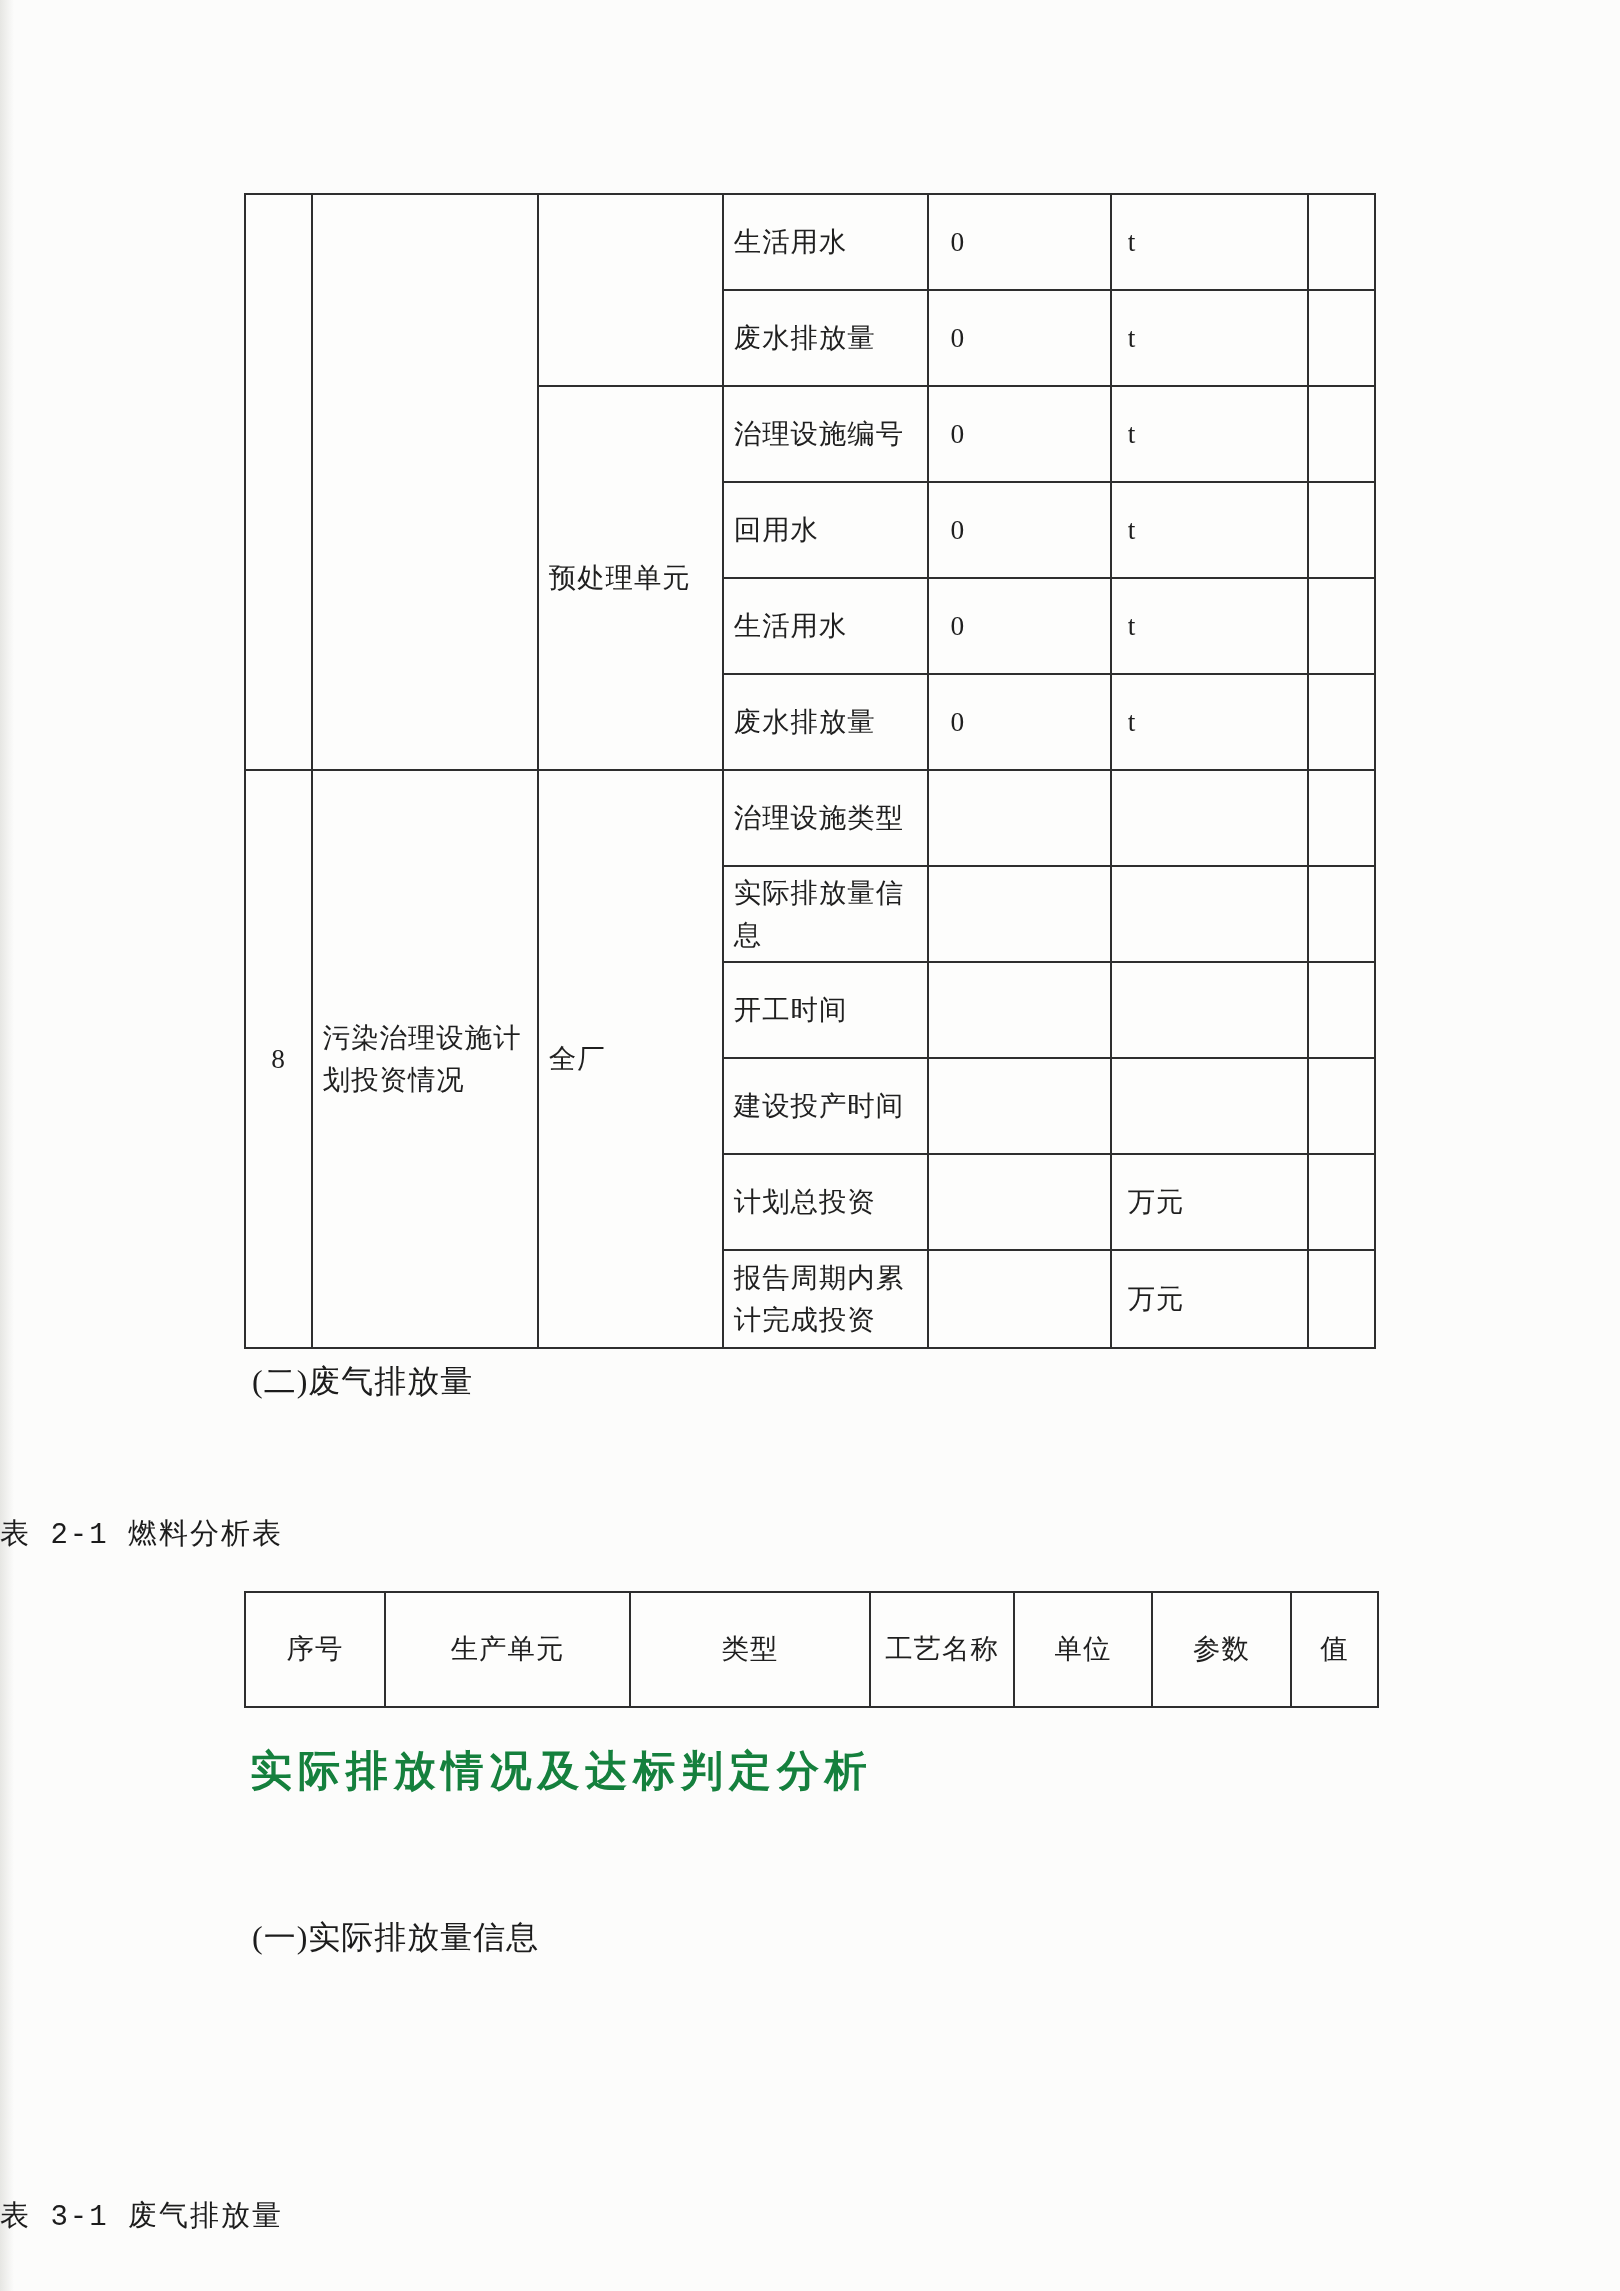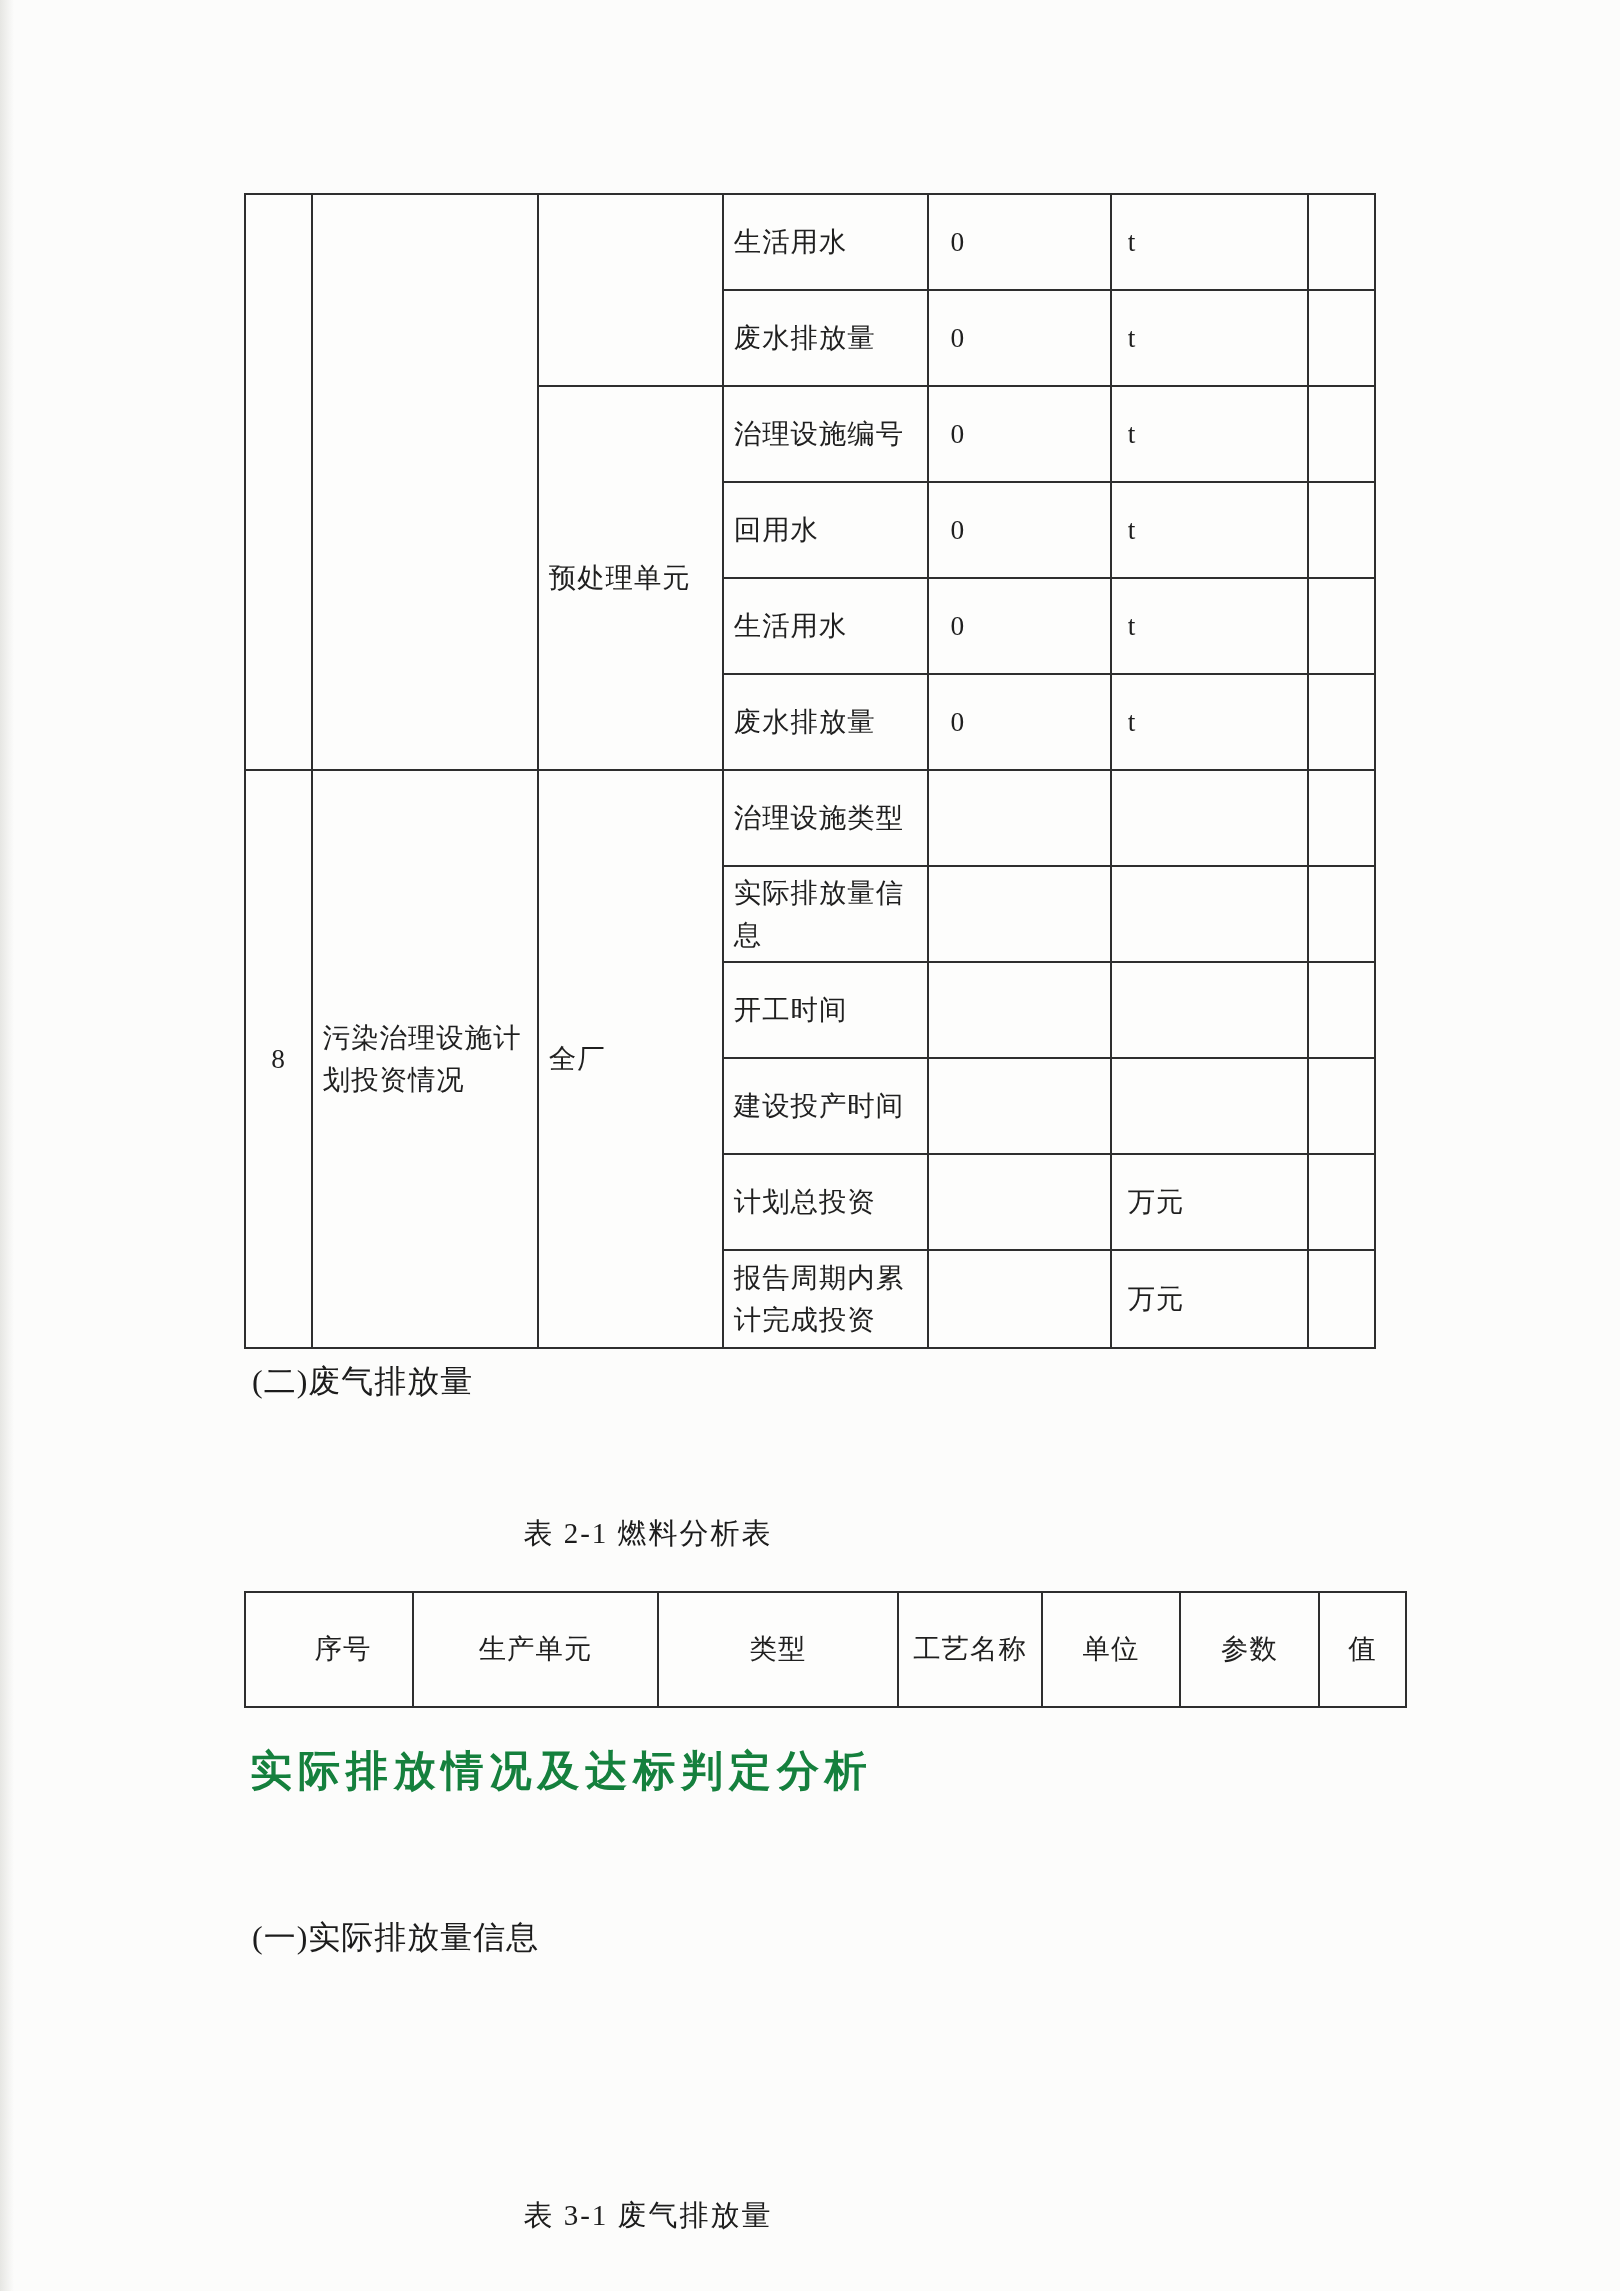--- a/index.html
+++ b/index.html
@@ -42,33 +42,33 @@
   .cell.row6{border-bottom-width:2.9px;}
   .cell.row12{border-bottom:none;}
   
   .t2{
     position:absolute;left:244px;top:1591px;
     display:grid;
     grid-template-columns:140px 245px 240px 144px 138px 139px 85px;
     grid-template-rows:113px;
     border:2.9px solid #2e2e2e;
     background:#fdfdfc;
-    padding-left:28px;
   }
   .t2 .cell{border-bottom:none;justify-content:center;padding:0 3.9px;}
   
   .h-sub{
     position:absolute;left:252px;
     font-size:32px;letter-spacing:1px;color:#1c1c1c;
     white-space:nowrap;
   }
   .caption{
-    position:absolute;left:0;width:1296px;text-align:center;
+    position:absolute;left:0;width:1296px;
     font-size:29px;letter-spacing:2px;color:#1c1c1c;
     white-space:nowrap;
+    font-family:Liberation Mono, monospace;
   }
   .h-main{
     position:absolute;left:250px;top:1743px;
     font-family:"Liberation Sans","DejaVu Sans",sans-serif;
     font-weight:bold;
     font-size:42px;letter-spacing:5.9px;color:#15803d;
     white-space:nowrap;
   }
   .edge-shade{
     position:absolute;left:0;top:0;width:13.7px;height:2292px;

